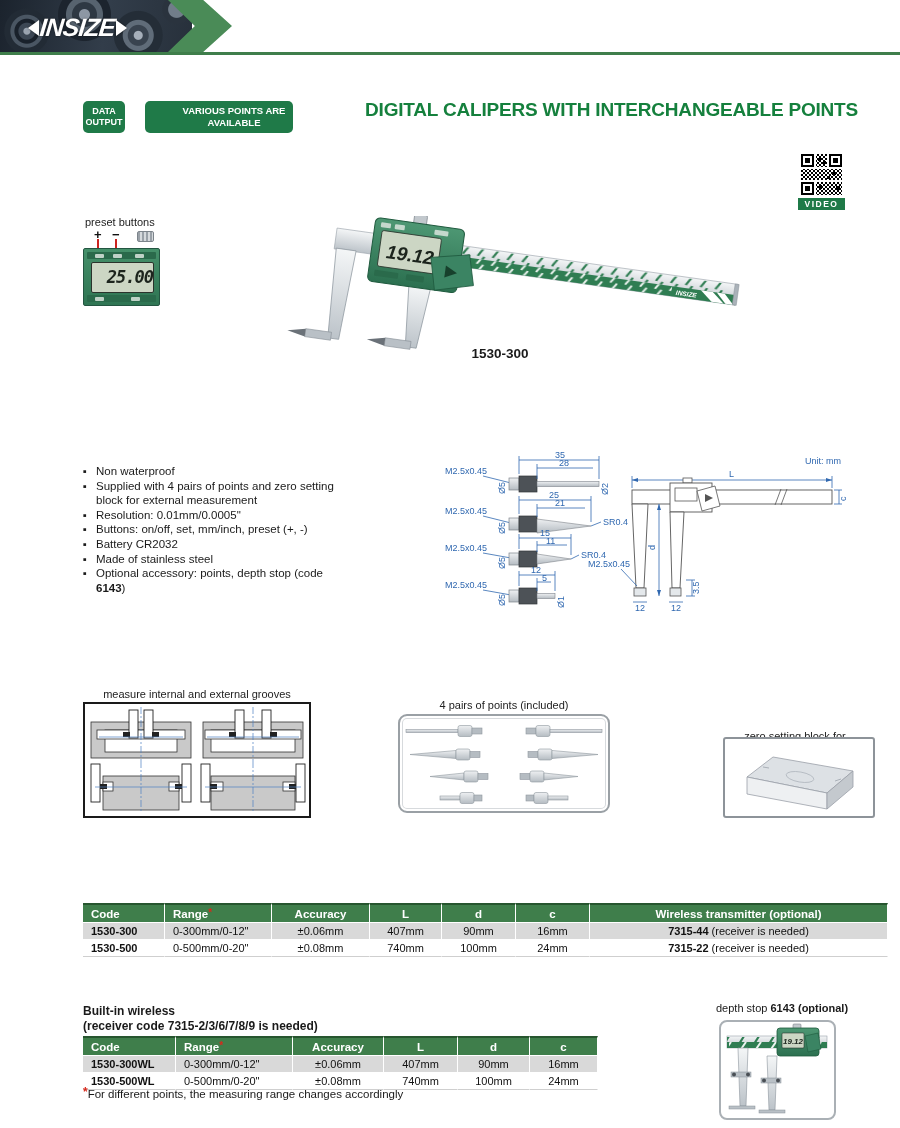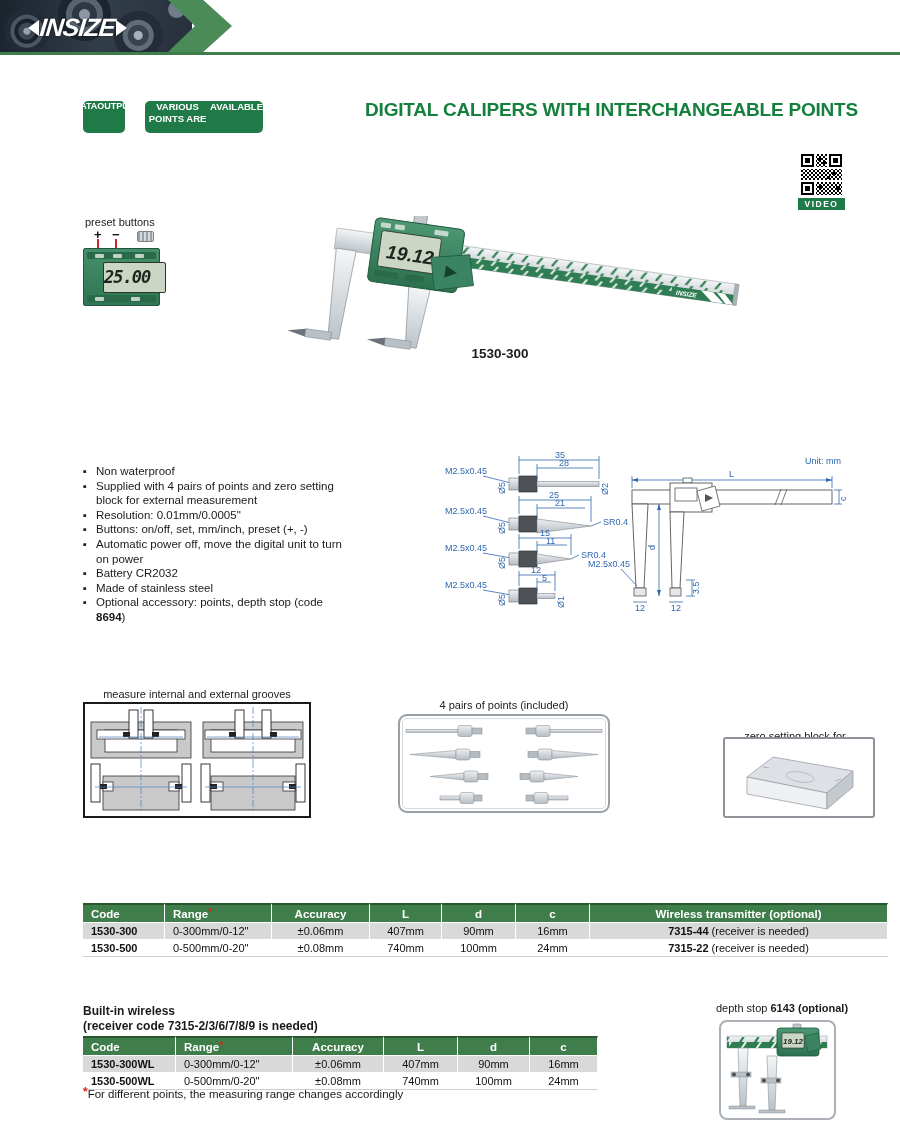--- a/index.html
+++ b/index.html
@@ -22,44 +22,44 @@
   .logo-text{font-style:italic;font-weight:bold;font-size:25px;letter-spacing:-1px;
     transform:skewX(-6deg);text-shadow:0 0 2px rgba(0,0,0,.6);}
   .tri-l{width:0;height:0;border-top:8px solid transparent;border-bottom:8px solid transparent;
     border-right:11px solid #fff;margin-right:1px;filter:drop-shadow(0 0 1px rgba(0,0,0,.5));}
   .tri-r{width:0;height:0;border-top:8px solid transparent;border-bottom:8px solid transparent;
     border-left:11px solid #fff;margin-left:1px;filter:drop-shadow(0 0 1px rgba(0,0,0,.5));}
   .green-rule{left:0;top:52px;width:900px;height:3px;background:#3f7e4b;}
 
   
   .badge{background:#1f7a48;color:#fff;border-radius:5px;text-align:center;
-    font-weight:bold;display:flex;flex-direction:row;justify-content:center;line-height:1.25;}
+    font-weight:bold;display:flex;flex-direction:column;justify-content:center;line-height:1.25;}
   .badge1{left:83px;top:101px;width:42px;height:32px;font-size:9px;}
-  .badge2{left:145px;top:101px;width:118px;height:32px;font-size:9.5px;}
+  .badge2{left:145px;top:101px;width:118px;height:32px;font-size:9.5px;padding-left:30px;}
   .page-title{left:360px;top:99px;width:498px;text-align:right;font-size:19px;font-weight:bold;
     letter-spacing:-.2px;color:#15803d;}
 
   
   .qr{left:799px;top:152px;}
   .video-badge{left:798px;top:198px;width:47px;height:12px;background:#1f7a48;color:#fff;
     font-size:8.5px;font-weight:bold;text-align:center;line-height:12px;letter-spacing:1.5px;}
 
   
   .preset-label{left:85px;top:216px;font-size:11px;color:#222;}
   .preset{left:83px;top:229px;width:77px;height:76px;}
   .preset .sign{position:absolute;top:-2px;font-size:13px;font-weight:bold;color:#111;}
   .preset .redline{position:absolute;width:2px;height:15px;background:#cc2420;top:10px;}
   .wheel{position:absolute;right:6px;top:2px;width:15px;height:9px;border-radius:2px;
     background:repeating-linear-gradient(90deg,#9aa1a8 0 2px,#d6dadd 2px 4px);border:1px solid #7c848b;}
   .device{position:absolute;left:0;top:19px;width:75px;height:56px;border:1px solid #235541;
     border-radius:2px;background:linear-gradient(#45906a,#2f7553);}
   .device .strip{position:absolute;left:3px;width:69px;height:7px;background:#2a6a4b;border-radius:1px;}
   .device .btn{position:absolute;width:9px;height:4px;background:#d9e4dd;border-radius:1px;opacity:.85;}
   .lcd{position:absolute;left:7px;top:13px;width:61px;height:29px;background:#ccd6c4;
-    border:1px solid #2a332c;border-radius:2px;text-align:left;margin-left:12px;}
+    border:1px solid #2a332c;border-radius:2px;text-align:right;}
   .lcd-val{font-family:"DejaVu Sans Mono",monospace;font-weight:bold;font-style:italic;
     color:#1c241d;font-size:17px;line-height:28px;letter-spacing:-1px;}
 
   
   .model-caption{left:440px;top:346px;width:120px;text-align:center;font-weight:bold;font-size:13.5px;}
 
   
   .features{left:83px;top:464px;width:262px;margin:0;padding:0;list-style:none;font-size:11.5px;line-height:14.6px;}
   .features li{position:relative;padding-left:13px;margin:0;}
   .features li::before{content:"▪";position:absolute;left:0;top:0;font-size:11px;}
@@ -232,24 +232,23 @@
       </g>
     </svg>
   </div>
   <div class="abs model-caption">1530-300</div>
 
   <ul class="abs features">
     <li>Non waterproof</li>
     <li>Supplied with 4 pairs of points and zero setting block for external measurement</li>
     <li>Resolution: 0.01mm/0.0005"</li>
     <li>Buttons: on/off, set, mm/inch, preset (+, -)</li>
-    <li>Automatic power off, move the digital unit to turn on power</li>
     <li>Battery CR2032</li>
     <li>Made of stainless steel</li>
-    <li><span>Optional accessory: points, depth stop (code </span><b>8694</b><span>)</span></li>
+    <li><span>Optional accessory: points, depth stop (code </span><b>6143</b><span>)</span></li>
   </ul>
 
   <div class="abs" style="left:443px;top:450px">
     <svg width="447" height="172" viewBox="0 0 447 172">
       <defs>
         <linearGradient id="metal2" x1="0" y1="0" x2="0" y2="1">
           <stop offset="0" stop-color="#eef0f2"></stop>
             <stop offset="1" stop-color="#b5bcc2"></stop>
         </linearGradient>
       </defs>

